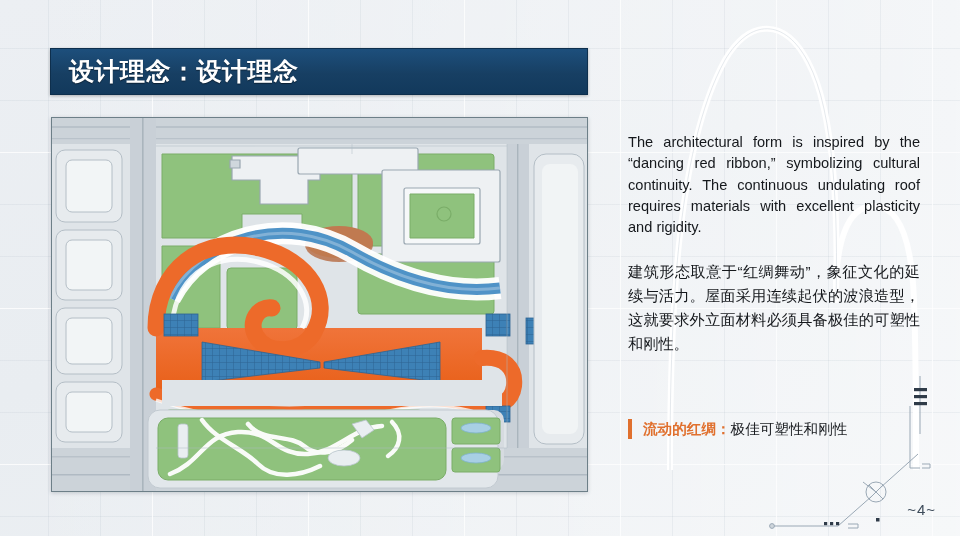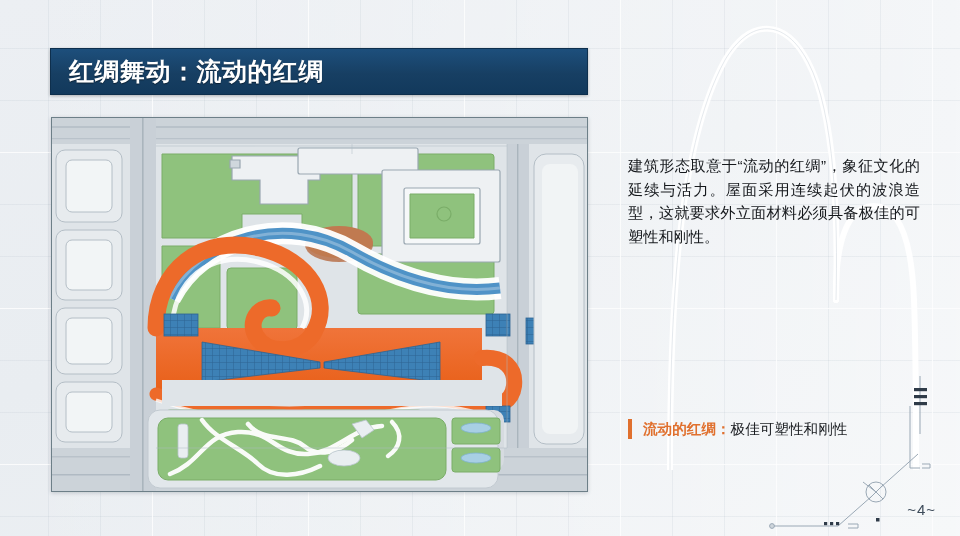--- a/index.html
+++ b/index.html
@@ -87,21 +87,21 @@
 
   <div id="grid"></div>
 
   <svg id="ribbon-deco" viewBox="0 0 330 470" preserveAspectRatio="none">
     <path d="M40,470 C40,330 45,150 95,60 C120,18 155,18 178,62 C205,112 208,220 206,300" fill="none" stroke="#ffffff" stroke-width="6" stroke-linecap="round" opacity=".95"></path>
     <path d="M206,300 C205,246 216,206 244,206 C272,206 282,248 284,300 C286,352 286,430 286,470" fill="none" stroke="#ffffff" stroke-width="6" stroke-linecap="round" opacity=".95"></path>
     <path d="M40,470 C40,330 45,150 95,60 C120,18 155,18 178,62 C205,112 208,220 206,300" fill="none" stroke="#cfd7de" stroke-width="1" opacity=".55"></path>
   </svg>
 
   <div id="title-banner">
-    <span class="txt">红绸舞动：流动的红绸</span>
+    <span class="txt">设计理念：设计理念</span>
   </div>
 
   <div id="plan-frame">
     <svg viewBox="0 0 535 373" preserveAspectRatio="none">
       <defs>
         <linearGradient id="gOrange" x1="0" y1="0" x2="0" y2="1">
           <stop offset="0" stop-color="#f0743a"></stop>
             <stop offset="1" stop-color="#e85f17"></stop>
         </linearGradient>
         <pattern id="pPanel" width="7" height="7" patternUnits="userSpaceOnUse">
@@ -220,21 +220,22 @@
       <rect x="490" y="46" width="36" height="270" rx="8" fill="#f1f4f5"></rect>
 
       <g stroke="#aeb9c2" stroke-width=".7" fill="none" opacity=".7">
         <path d="M104,28 H455 M104,330 H455"></path>
         <path d="M300,26 V36 M455,26 V330"></path>
       </g>
     </svg>
   </div>
 
   <div id="text-col">
-    <p id="para-zh">建筑形态取意于“流动的红绸”，象征文化的延续与活力。屋面采用连续起伏的波浪造型，这就要求外立面材料必须具备极佳的可塑性和刚性。</p>
+    <p id="para-en">The architectural form is inspired by the “dancing red ribbon,” symbolizing cultural continuity. The continuous undulating roof requires materials with excellent plasticity and rigidity.</p>
+    <p id="para-zh">建筑形态取意于“红绸舞动”，象征文化的延续与活力。屋面采用连续起伏的波浪造型，这就要求外立面材料必须具备极佳的可塑性和刚性。</p>
   </div>
 
   <div id="callout">
     <div class="line1">
       <span class="label">流动的红绸：</span><span>极佳可塑性和刚性</span>
     </div>
   </div>
 
   <svg id="tech-deco" viewBox="0 0 200 160">
     <g stroke="#9aa8b5" stroke-width="1" fill="none">

